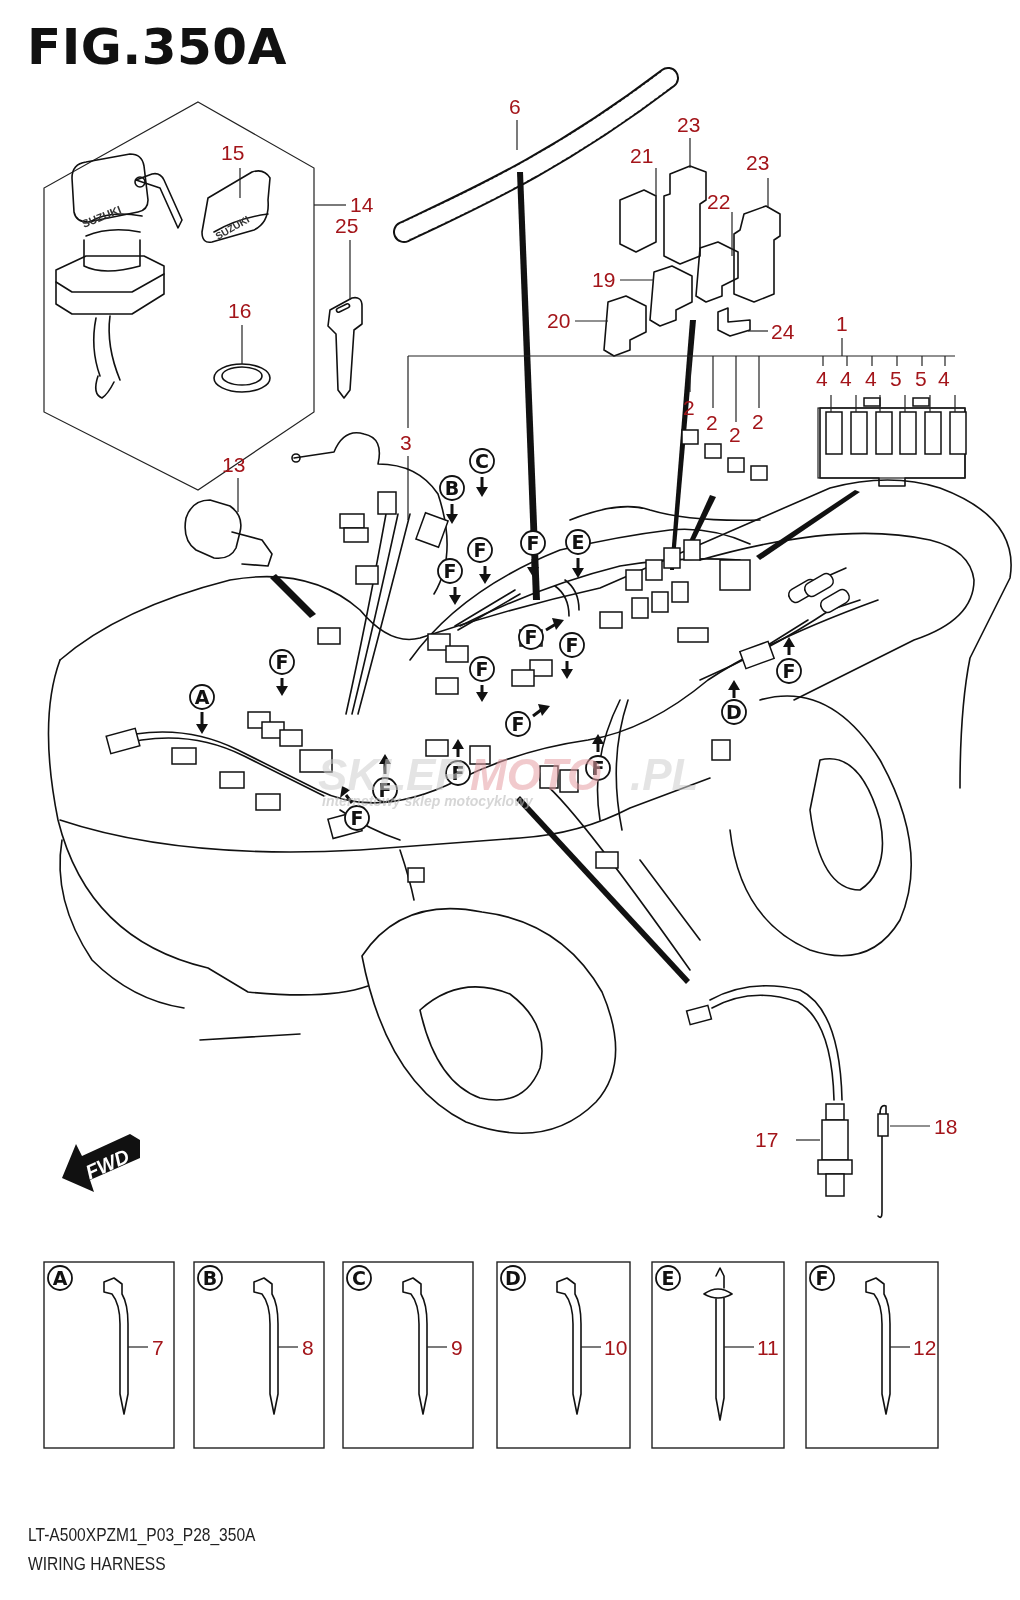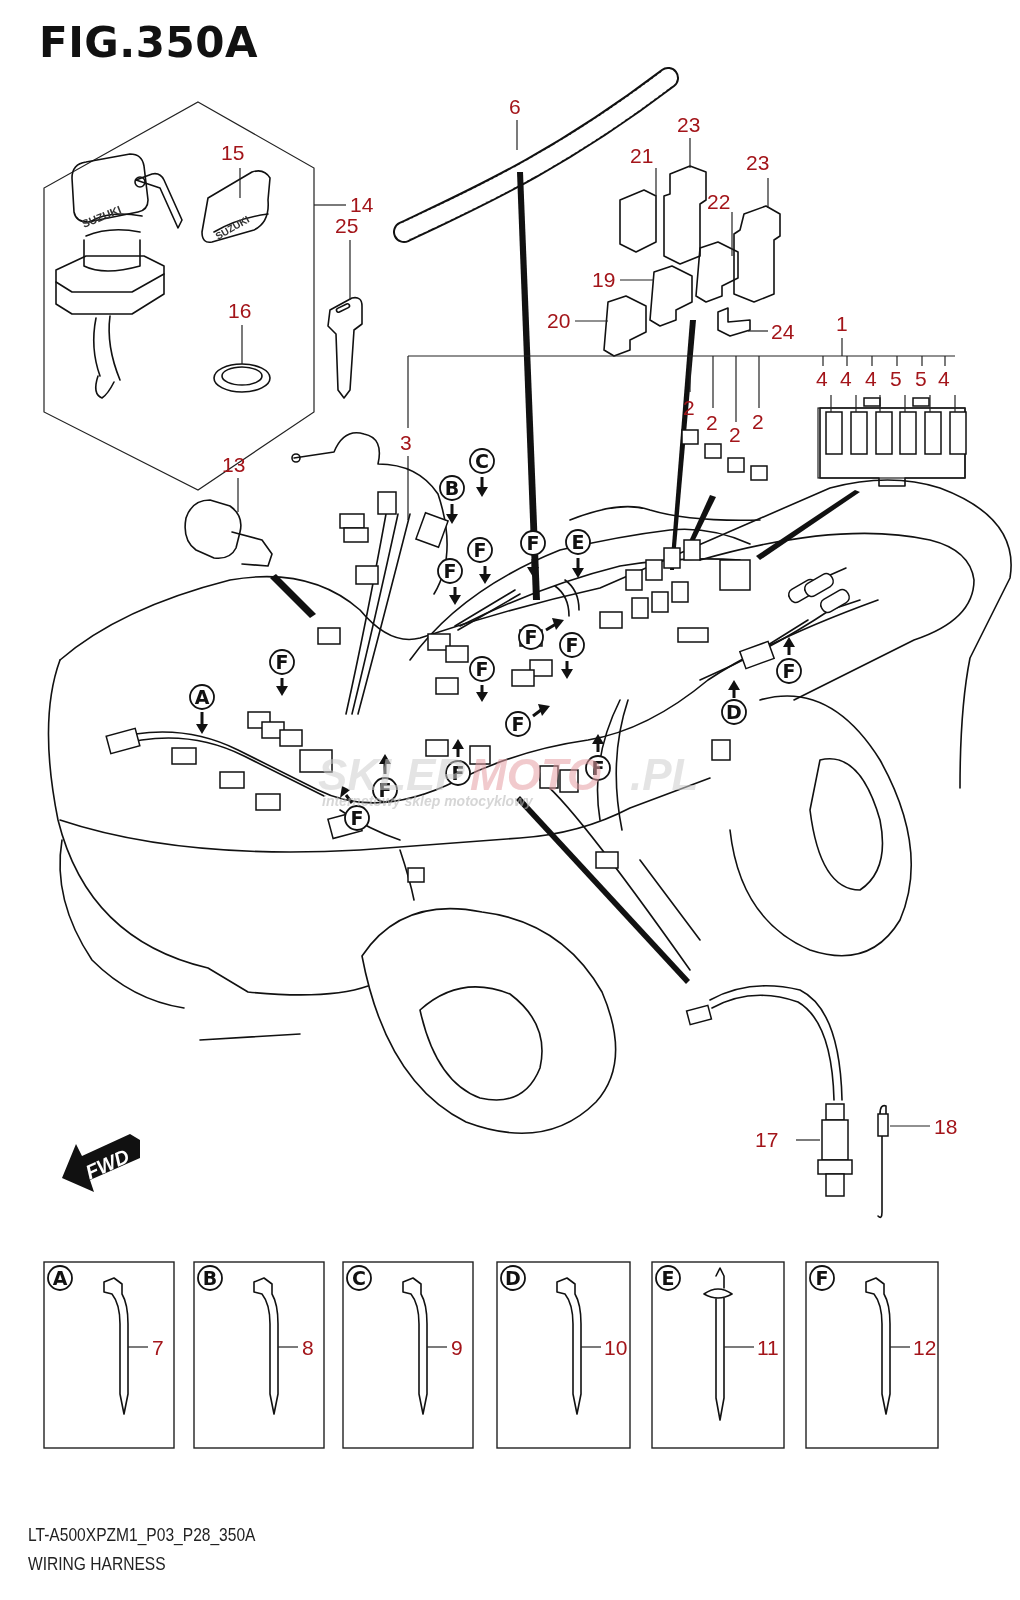--- a/index.html
+++ b/index.html
@@ -1,18 +1,18 @@
 <!DOCTYPE html>
 <html><head>
 <meta charset="utf-8">
 <style>
   html,body{margin:0;padding:0;background:#fff;}
   body{width:1020px;height:1600px;position:relative;overflow:hidden;font-family:"Liberation Sans","DejaVu Sans",sans-serif;}
   svg{position:absolute;left:0;top:0;}
-  .fig-title{position:absolute;left:27px;top:18px;font-size:42px;font-weight:bold;letter-spacing:0.5px;color:#111;font-family:"DejaVu Sans","Liberation Sans",sans-serif;margin-left:12px;}
+  .fig-title{position:absolute;left:27px;top:18px;font-size:50px;font-weight:bold;letter-spacing:0.5px;color:#111;font-family:"DejaVu Sans","Liberation Sans",sans-serif;}
   .footer-code{position:absolute;left:28px;top:1524px;font-size:19px;color:#222;transform:scaleX(0.82);transform-origin:left top;letter-spacing:0px;}
   .footer-name{position:absolute;left:28px;top:1553px;font-size:19px;color:#222;transform:scaleX(0.82);transform-origin:left top;}
   .ln{stroke:#111;stroke-width:1.6;fill:none;stroke-linecap:round;stroke-linejoin:round;}
   .thin{stroke:#222;stroke-width:1.2;fill:none;}
   .leader{stroke:#222;stroke-width:1.2;fill:none;}
   .part-num{fill:#a3151a;font-size:21px;font-family:"Liberation Sans",sans-serif;}
   .callout-circle{fill:#fff;stroke:#111;stroke-width:1.8;}
   .callout-letter{font-size:19px;font-weight:bold;fill:#111;text-anchor:middle;dominant-baseline:central;font-family:"DejaVu Sans",sans-serif;}
   .wm{fill:#e6a0a6;opacity:0.55;font-size:44px;font-weight:bold;font-style:italic;}
   .wm2{fill:#bbb;opacity:0.6;font-size:14px;font-weight:bold;font-style:italic;}

